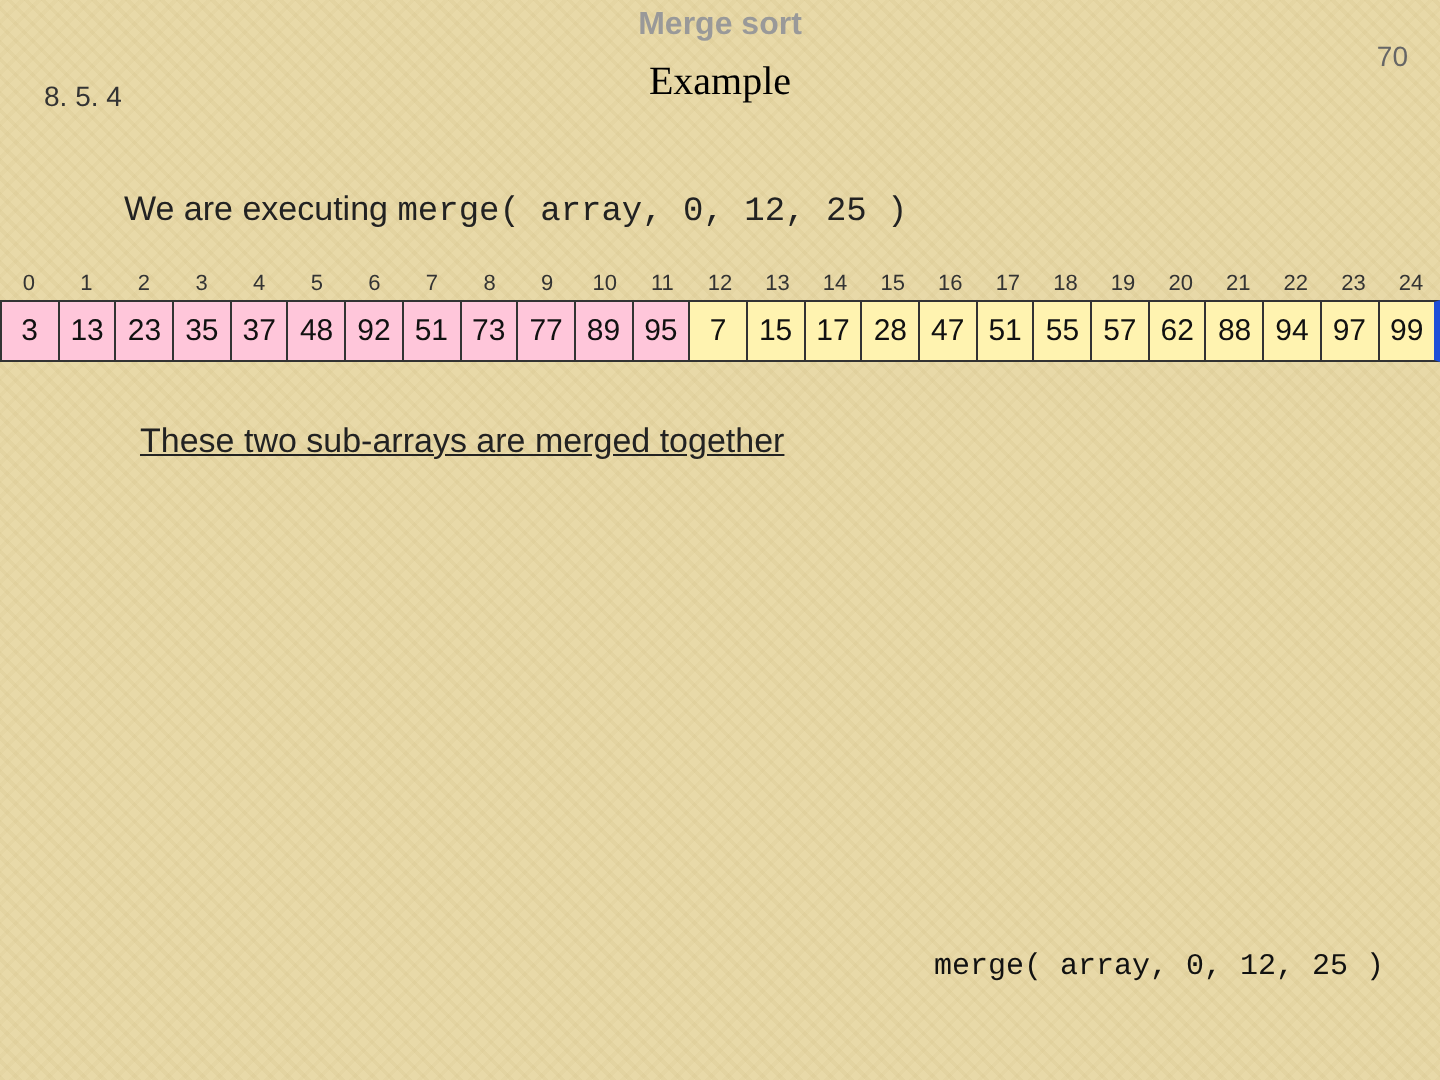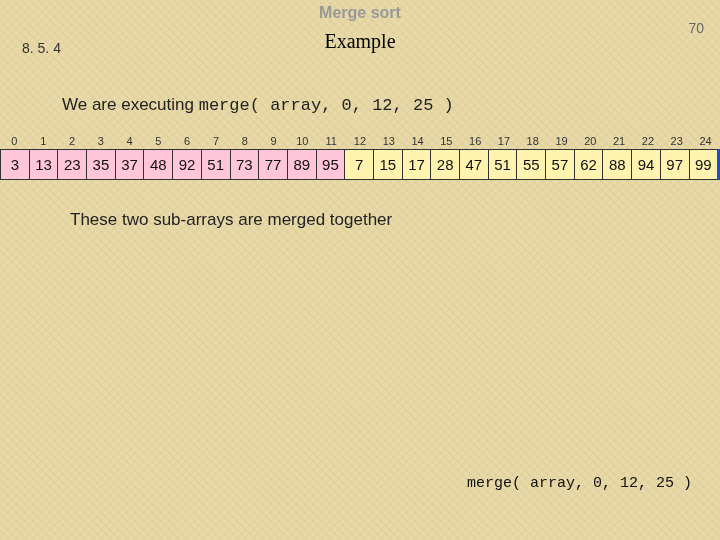--- a/index.html
+++ b/index.html
@@ -73,20 +73,21 @@
     border: 1px solid #333;
     border-right: none;
   }
   .value-cell:last-child { border-right: 3px solid #1d4ed8; }
   .hl-a { background: #ffc6da; }
   .hl-b { background: #fff3b0; }
   .sub-text {
     font-size: 17px;
     color: #222;
     margin: 30px 0 0 70px;
+    text-decoration: underline;
   }
   .call-stack {
     position: absolute;
     bottom: 48px;
     right: 28px;
     font-family: "Courier New", monospace;
     font-size: 15px;
     text-align: left;
   }
   .call-line { white-space: pre; }

